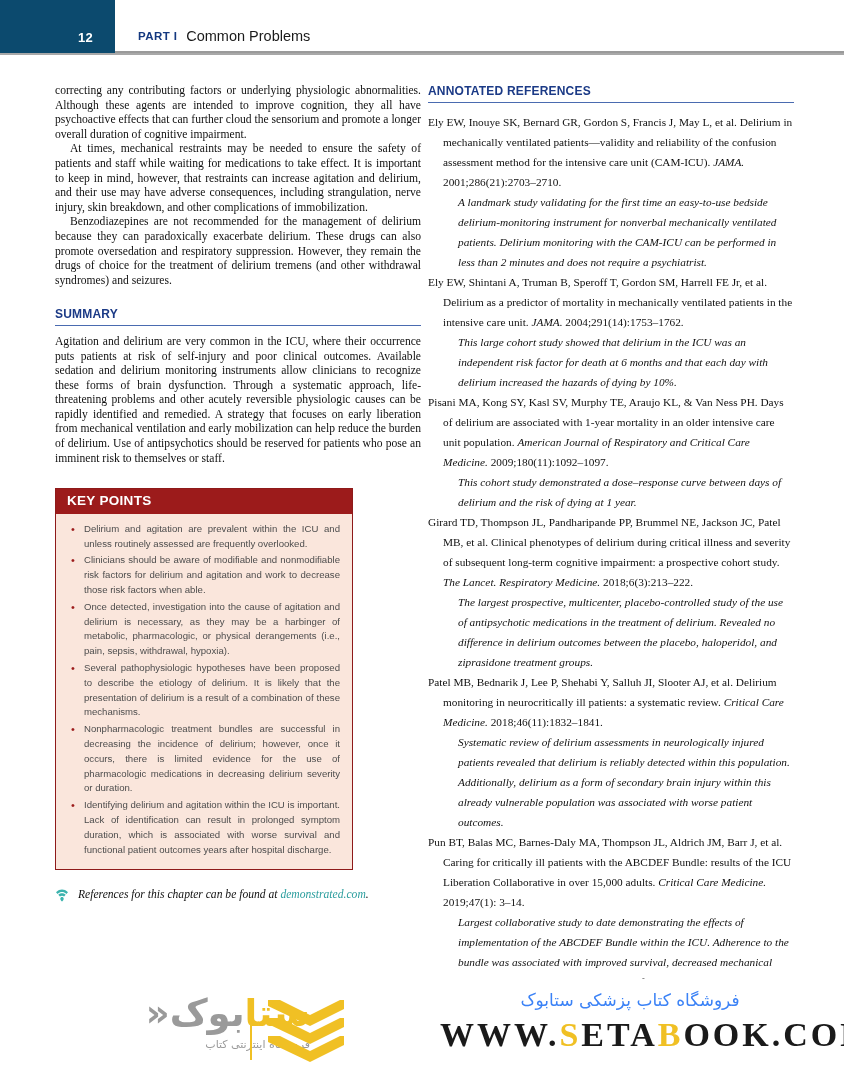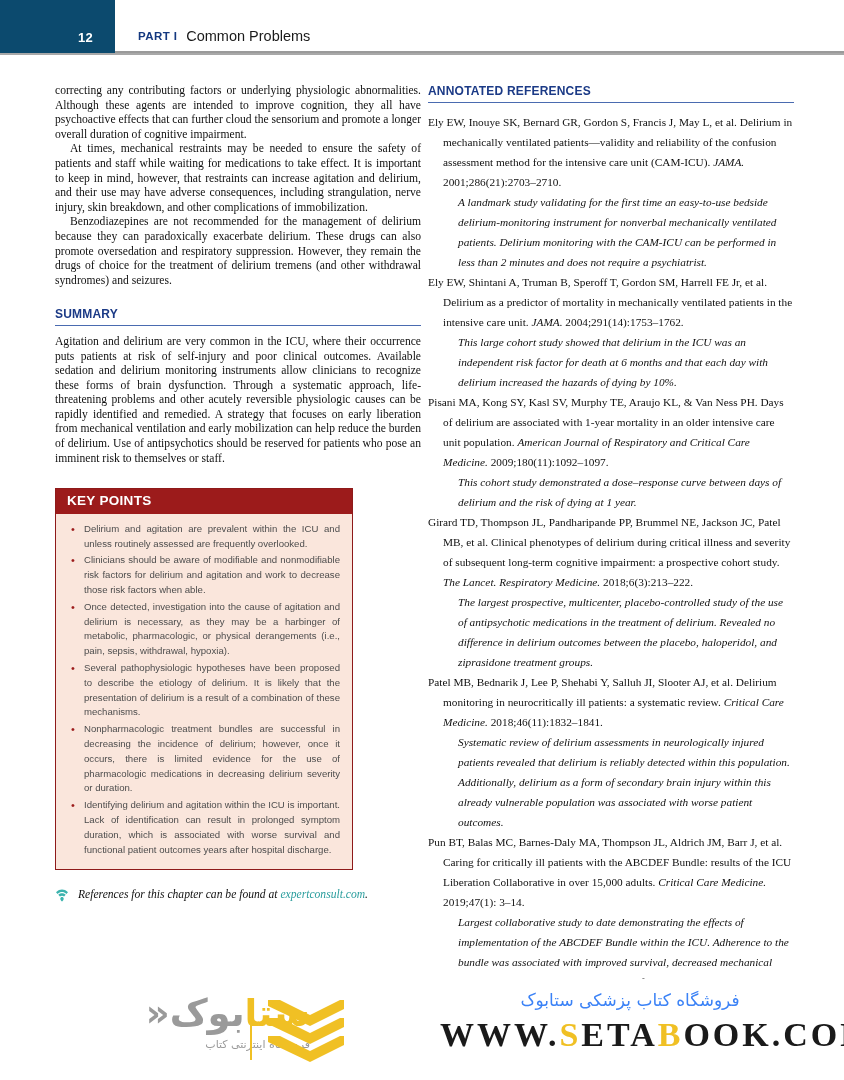--- a/index.html
+++ b/index.html
@@ -306,21 +306,21 @@
   </div>
 
   <div class="econsult">
     <span class="wifi-icon">
       <svg width="14" height="13" viewBox="0 0 14 13">
         <path d="M1 3.2 C3 1.3 5 0.6 7 0.6 C9 0.6 11 1.3 13 3.2 L11.4 5.0 C9.9 3.6 8.5 3.1 7 3.1 C5.5 3.1 4.1 3.6 2.6 5.0 Z" fill="#3bb3ae"></path>
         <path d="M3.3 5.8 C4.6 4.7 5.8 4.3 7 4.3 C8.2 4.3 9.4 4.7 10.7 5.8 L9.1 7.5 C8.3 6.9 7.6 6.7 7 6.7 C6.4 6.7 5.7 6.9 4.9 7.5 Z" fill="#3bb3ae"></path>
         <path d="M7 8.0 C7.9 8.0 8.7 8.7 8.7 9.7 C8.7 10.7 7.9 11.9 7 12.6 C6.1 11.9 5.3 10.7 5.3 9.7 C5.3 8.7 6.1 8.0 7 8.0 Z" fill="#3bb3ae"></path>
       </svg>
     </span>
-    <span class="econsult-text"><span>References for this chapter can be found at </span><span class="link">expertconsult.com</span><span>.</span></span>
+    <span class="econsult-text"><span>References for this chapter can be found at </span><span class="link">demonstrated.com</span><span>.</span></span>
   </div>
 </div>
 
 <div class="col col-right">
   <div class="section-head">ANNOTATED REFERENCES</div>
   <div class="head-spacer-below"></div>
   <ul class="ref-list">
 
     <li class="ref-item"><span>Ely EW, Inouye SK, Bernard GR, Gordon S, Francis J, May L, et al. Delirium in mechanically ventilated patients—validity and reliability of the confusion assessment method for the intensive care unit (CAM-ICU). </span><span class="it">JAMA.</span><span> 2001;286(21):2703–2710.</span><span class="ref-annot">A landmark study validating for the first time an easy-to-use bedside delirium-monitoring instrument for nonverbal mechanically ventilated patients. Delirium monitoring with the CAM-ICU can be performed in less than 2 minutes and does not require a psychiatrist.</span></li>
 

